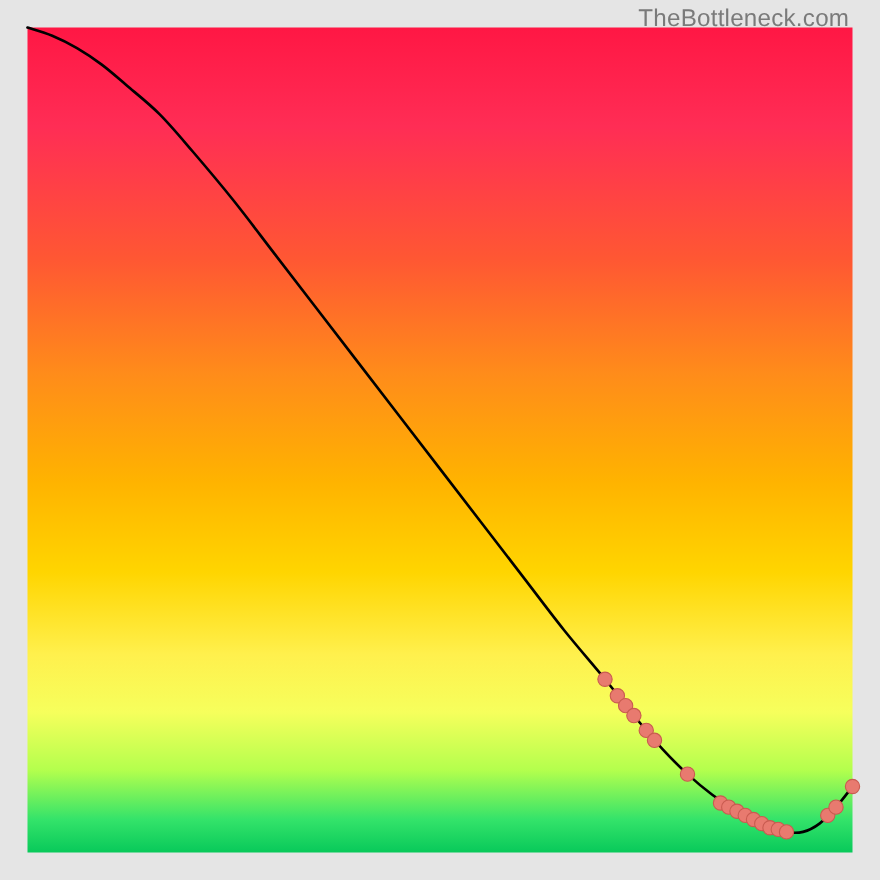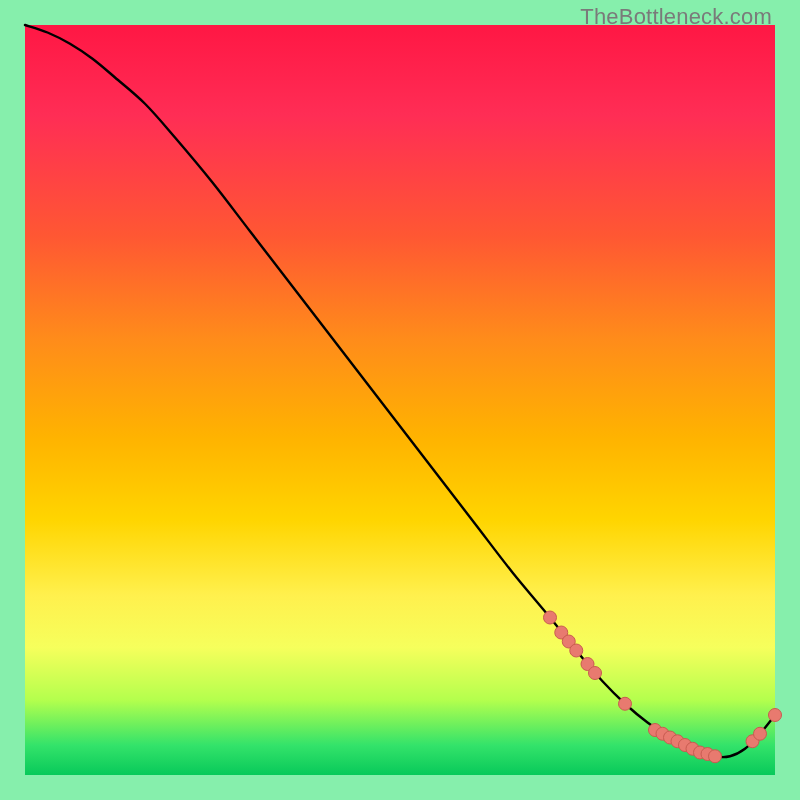--- a/index.html
+++ b/index.html
@@ -8,21 +8,21 @@
     width: 800px;
     height: 800px;
     background: #000;
     font-family: Arial, Helvetica, sans-serif;
     overflow: hidden;
   }
   .frame {
     position: relative;
     width: 800px;
     height: 800px;
-    background: #86efac;
+    background: #e5e5e5;
   }
   .plot {
     position: absolute;
     left: 25px;
     top: 25px;
     width: 750px;
     height: 750px;
     
     background: linear-gradient(
       to bottom,

